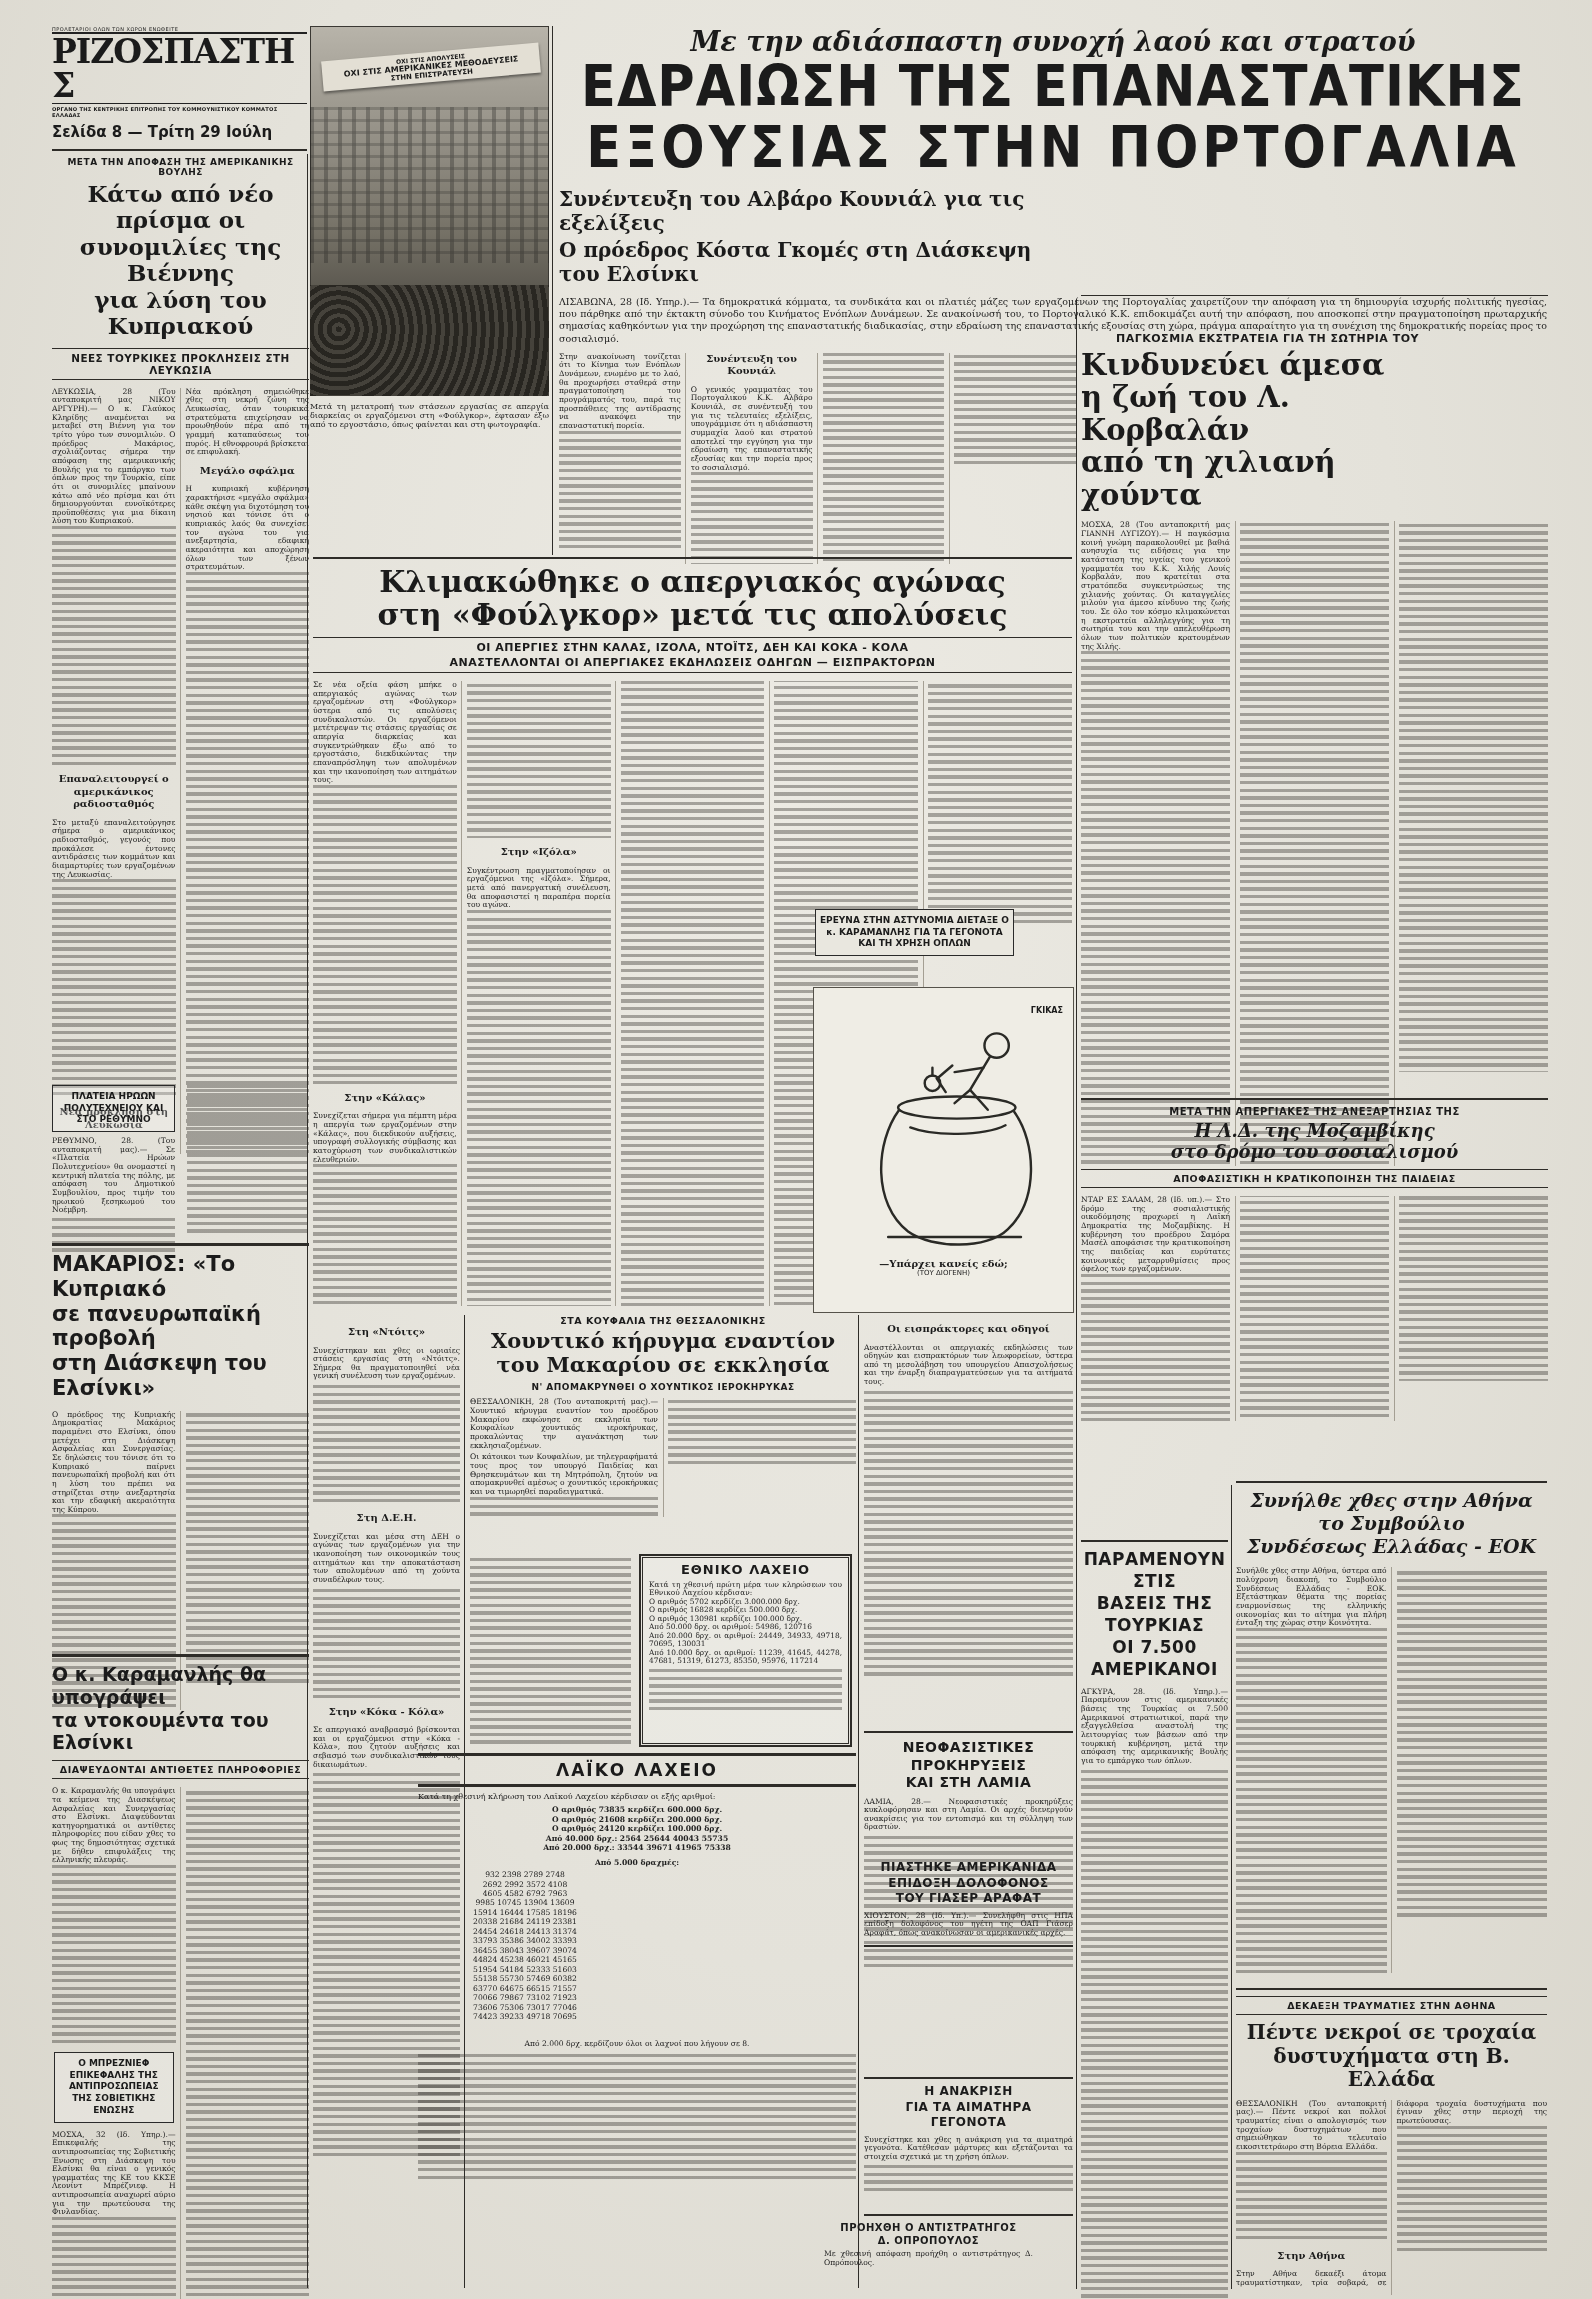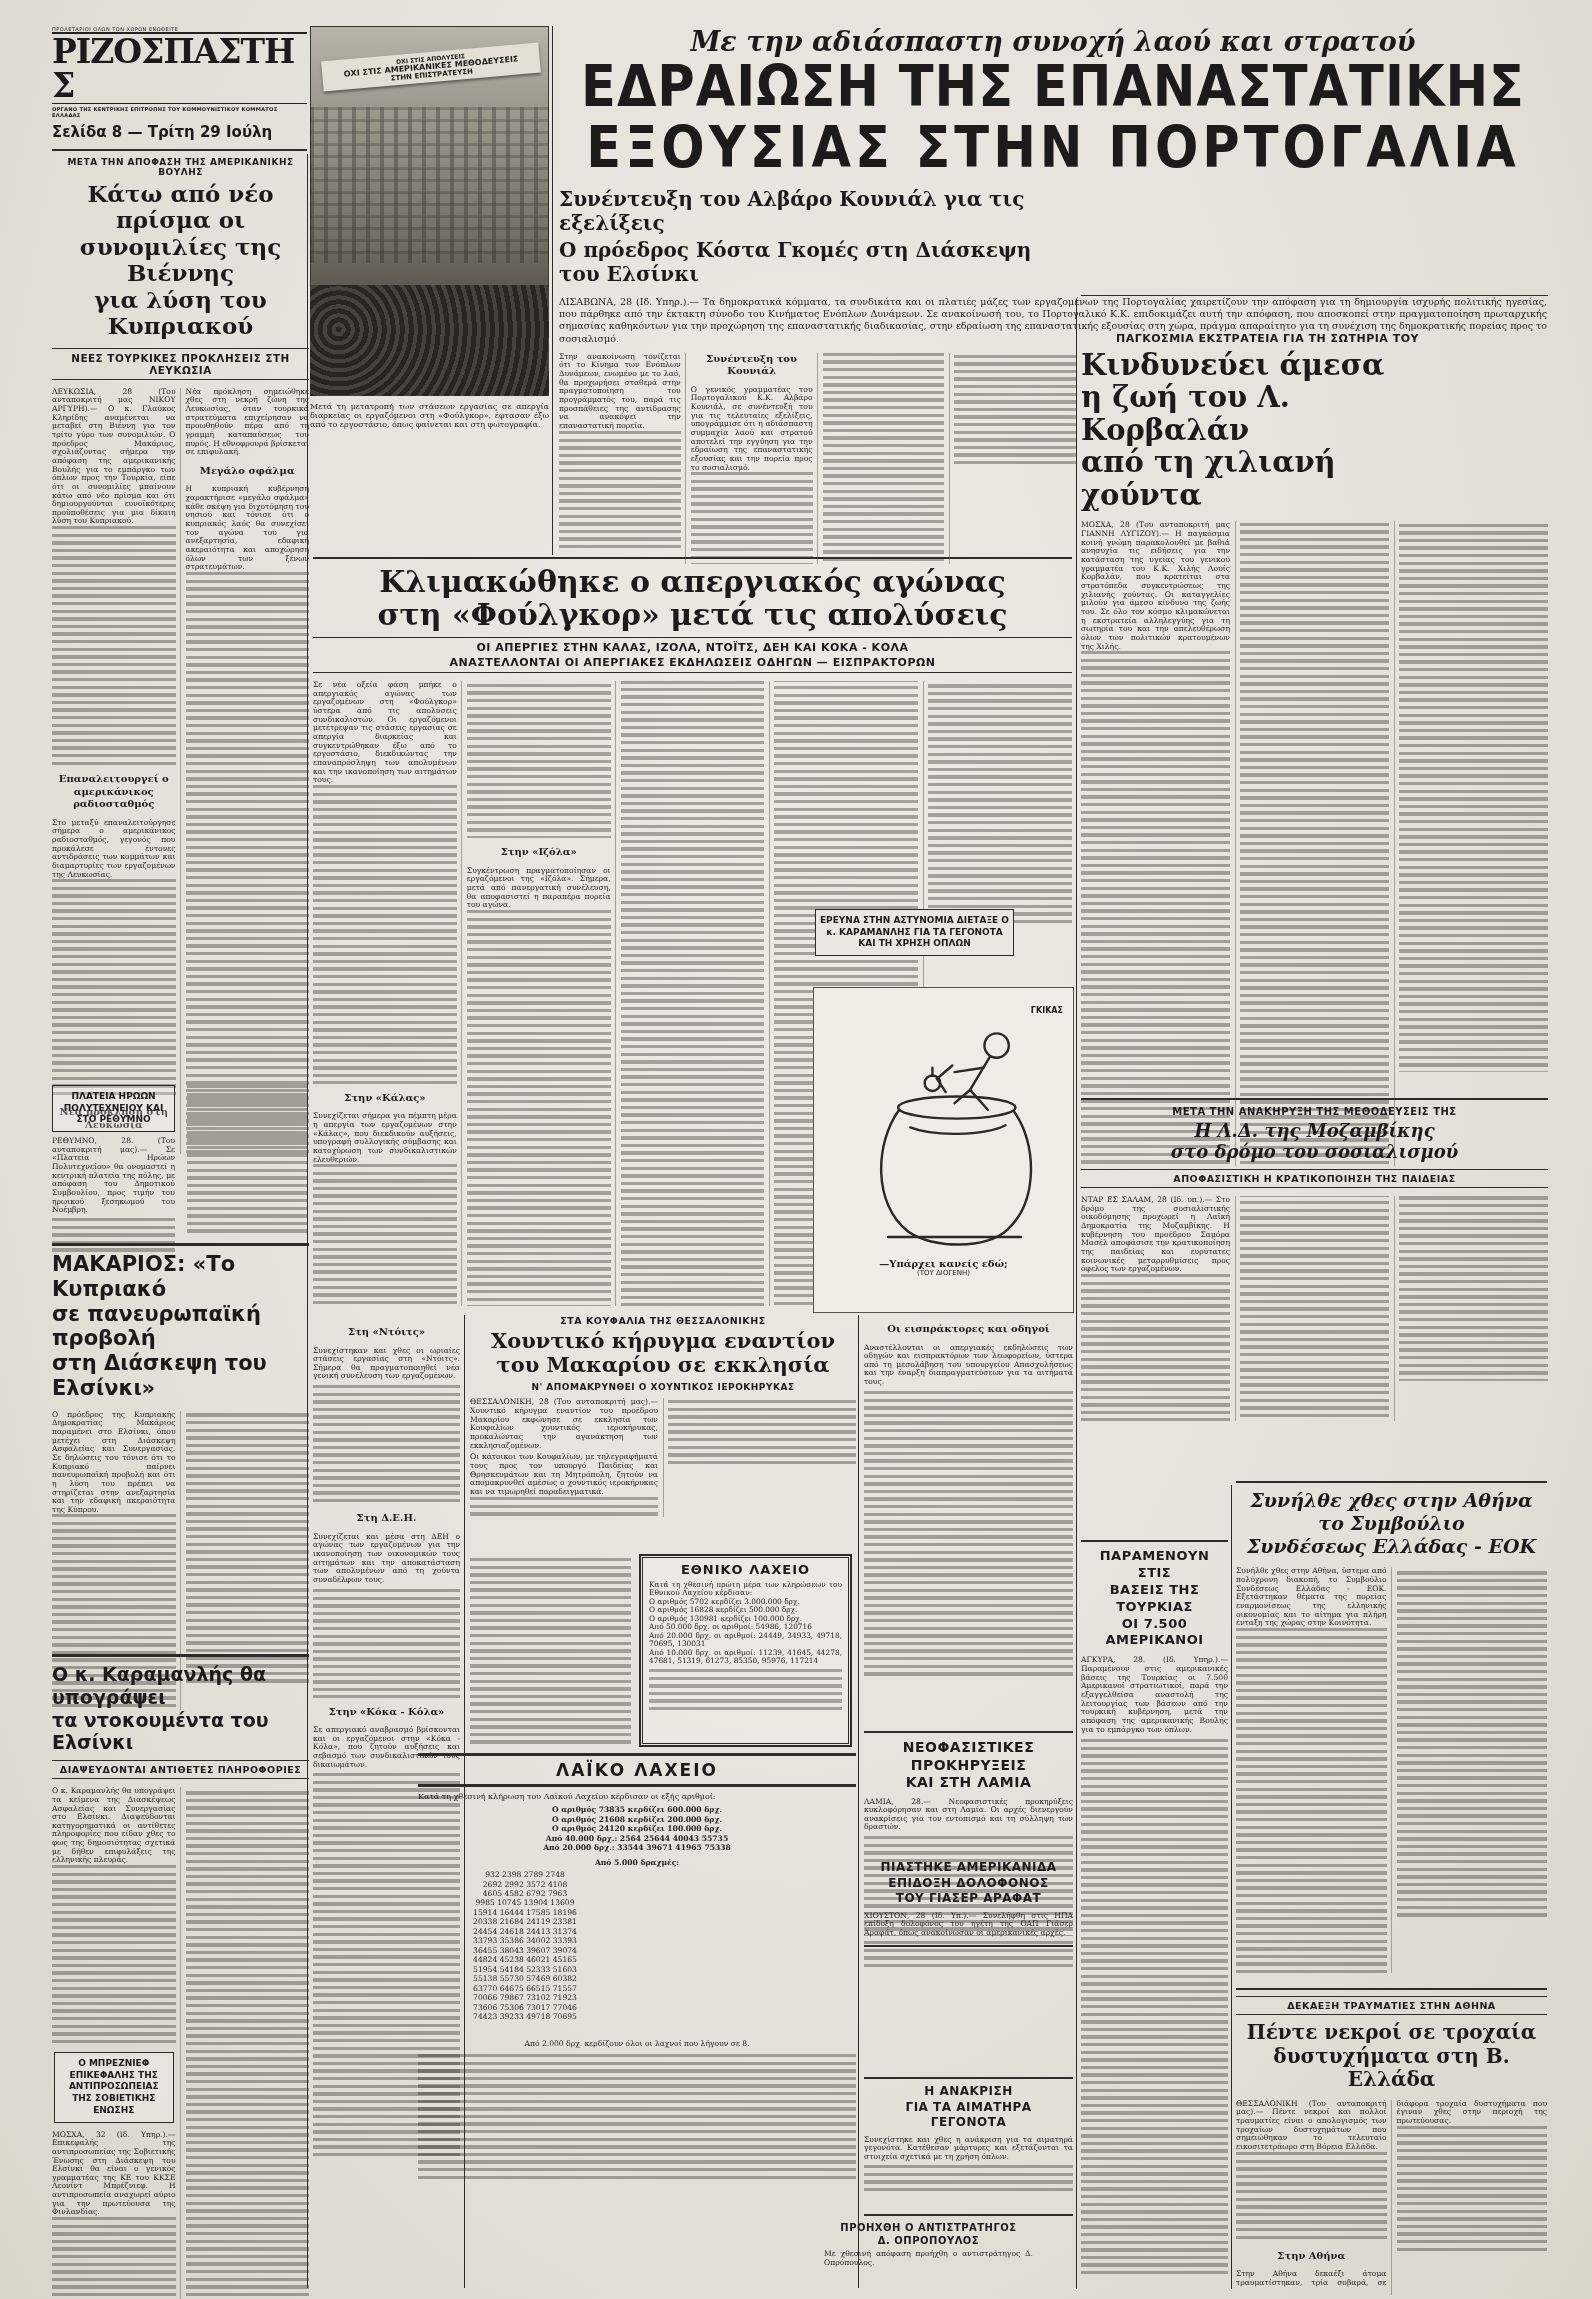--- a/index.html
+++ b/index.html
@@ -302,33 +302,33 @@
 η ζωή του Λ. Κορβαλάν
 από τη χιλιανή χούντα</div>
     <div class="cols c3" style="height:645px;margin-top:10px;">
       <div class="bd">ΜΟΣΧΑ, 28 (Του ανταποκριτή μας ΓΙΑΝΝΗ ΛΥΓΙΖΟΥ).— Η παγκόσμια κοινή γνώμη παρακολουθεί με βαθιά ανησυχία τις ειδήσεις για την κατάσταση της υγείας του γενικού γραμματέα του Κ.Κ. Χιλής Λουίς Κορβαλάν, που κρατείται στα στρατόπεδα συγκεντρώσεως της χιλιανής χούντας. Οι καταγγελίες μιλούν για άμεσο κίνδυνο της ζωής του. Σε όλο τον κόσμο κλιμακώνεται η εκστρατεία αλληλεγγύης για τη σωτηρία του και την απελευθέρωση όλων των πολιτικών κρατουμένων της Χιλής.</div>
       <div class="fill lite" style="height:1711px;"></div>
     </div>
   </div>
 
   <div class="abs hr" style="left:1081px;top:1098px;width:467px;"></div>
   <div class="abs" style="left:1081px;top:1106px;width:467px;height:374px;">
-    <div class="kick" style="font-size:10px;">ΜΕΤΑ ΤΗΝ ΑΝΑΚΗΡΥΞΗ ΤΗΣ ΜΕΘΟΔΕΥΣΕΙΣ ΤΗΣ</div>
+    <div class="kick" style="font-size:10px;">ΜΕΤΑ ΤΗΝ ΑΠΕΡΓΙΑΚΕΣ ΤΗΣ ΑΝΕΞΑΡΤΗΣΙΑΣ ΤΗΣ</div>
     <div class="serif b i pre ctr" style="font-size:18px;line-height:1.14;margin-top:4px;">Η Λ.Δ. της Μοζαμβίκης
 στο δρόμο του σοσιαλισμού</div>
     <div class="kick deckbar" style="font-size:9.5px;margin-top:7px;">ΑΠΟΦΑΣΙΣΤΙΚΗ Η ΚΡΑΤΙΚΟΠΟΙΗΣΗ ΤΗΣ ΠΑΙΔΕΙΑΣ</div>
     <div class="cols c3" style="height:225px;margin-top:8px;">
       <div class="bd">ΝΤΑΡ ΕΣ ΣΑΛΑΜ, 28 (Ιδ. υπ.).— Στο δρόμο της σοσιαλιστικής οικοδόμησης προχωρεί η Λαϊκή Δημοκρατία της Μοζαμβίκης. Η κυβέρνηση του προέδρου Σαμόρα Μασέλ αποφάσισε την κρατικοποίηση της παιδείας και ευρύτατες κοινωνικές μεταρρυθμίσεις προς όφελος των εργαζομένων.</div>
       <div class="fill lite" style="height:557px;"></div>
     </div>
   </div>
 
   <div class="abs hr" style="left:1081px;top:1540px;width:147px;"></div>
   <div class="abs" style="left:1081px;top:1548px;width:147px;height:740px;">
-    <div class="kick pre" style="font-size:13px;line-height:1.3;">ΠΑΡΑΜΕΝΟΥΝ ΣΤΙΣ
+    <div class="kick pre" style="font-size:17px;line-height:1.3;">ΠΑΡΑΜΕΝΟΥΝ ΣΤΙΣ
 ΒΑΣΕΙΣ ΤΗΣ ΤΟΥΡΚΙΑΣ
 ΟΙ 7.500 ΑΜΕΡΙΚΑΝΟΙ</div>
     <div class="bd" style="margin-top:7px;">ΑΓΚΥΡΑ, 28. (Ιδ. Υπηρ.).— Παραμένουν στις αμερικανικές βάσεις της Τουρκίας οι 7.500 Αμερικανοί στρατιωτικοί, παρά την εξαγγελθείσα αναστολή της λειτουργίας των βάσεων από την τουρκική κυβέρνηση, μετά την απόφαση της αμερικανικής Βουλής για το εμπάργκο των όπλων.</div>
     <div class="fill lite" style="height:537px;margin-top:5px;"></div>
   </div>
 
   <div class="abs hr" style="left:1236px;top:1481px;width:311px;"></div>
   <div class="abs" style="left:1236px;top:1489px;width:311px;height:496px;">
     <div class="serif b i pre ctr" style="font-size:19px;line-height:1.2;">Συνήλθε χθες στην Αθήνα
 το Συμβούλιο

